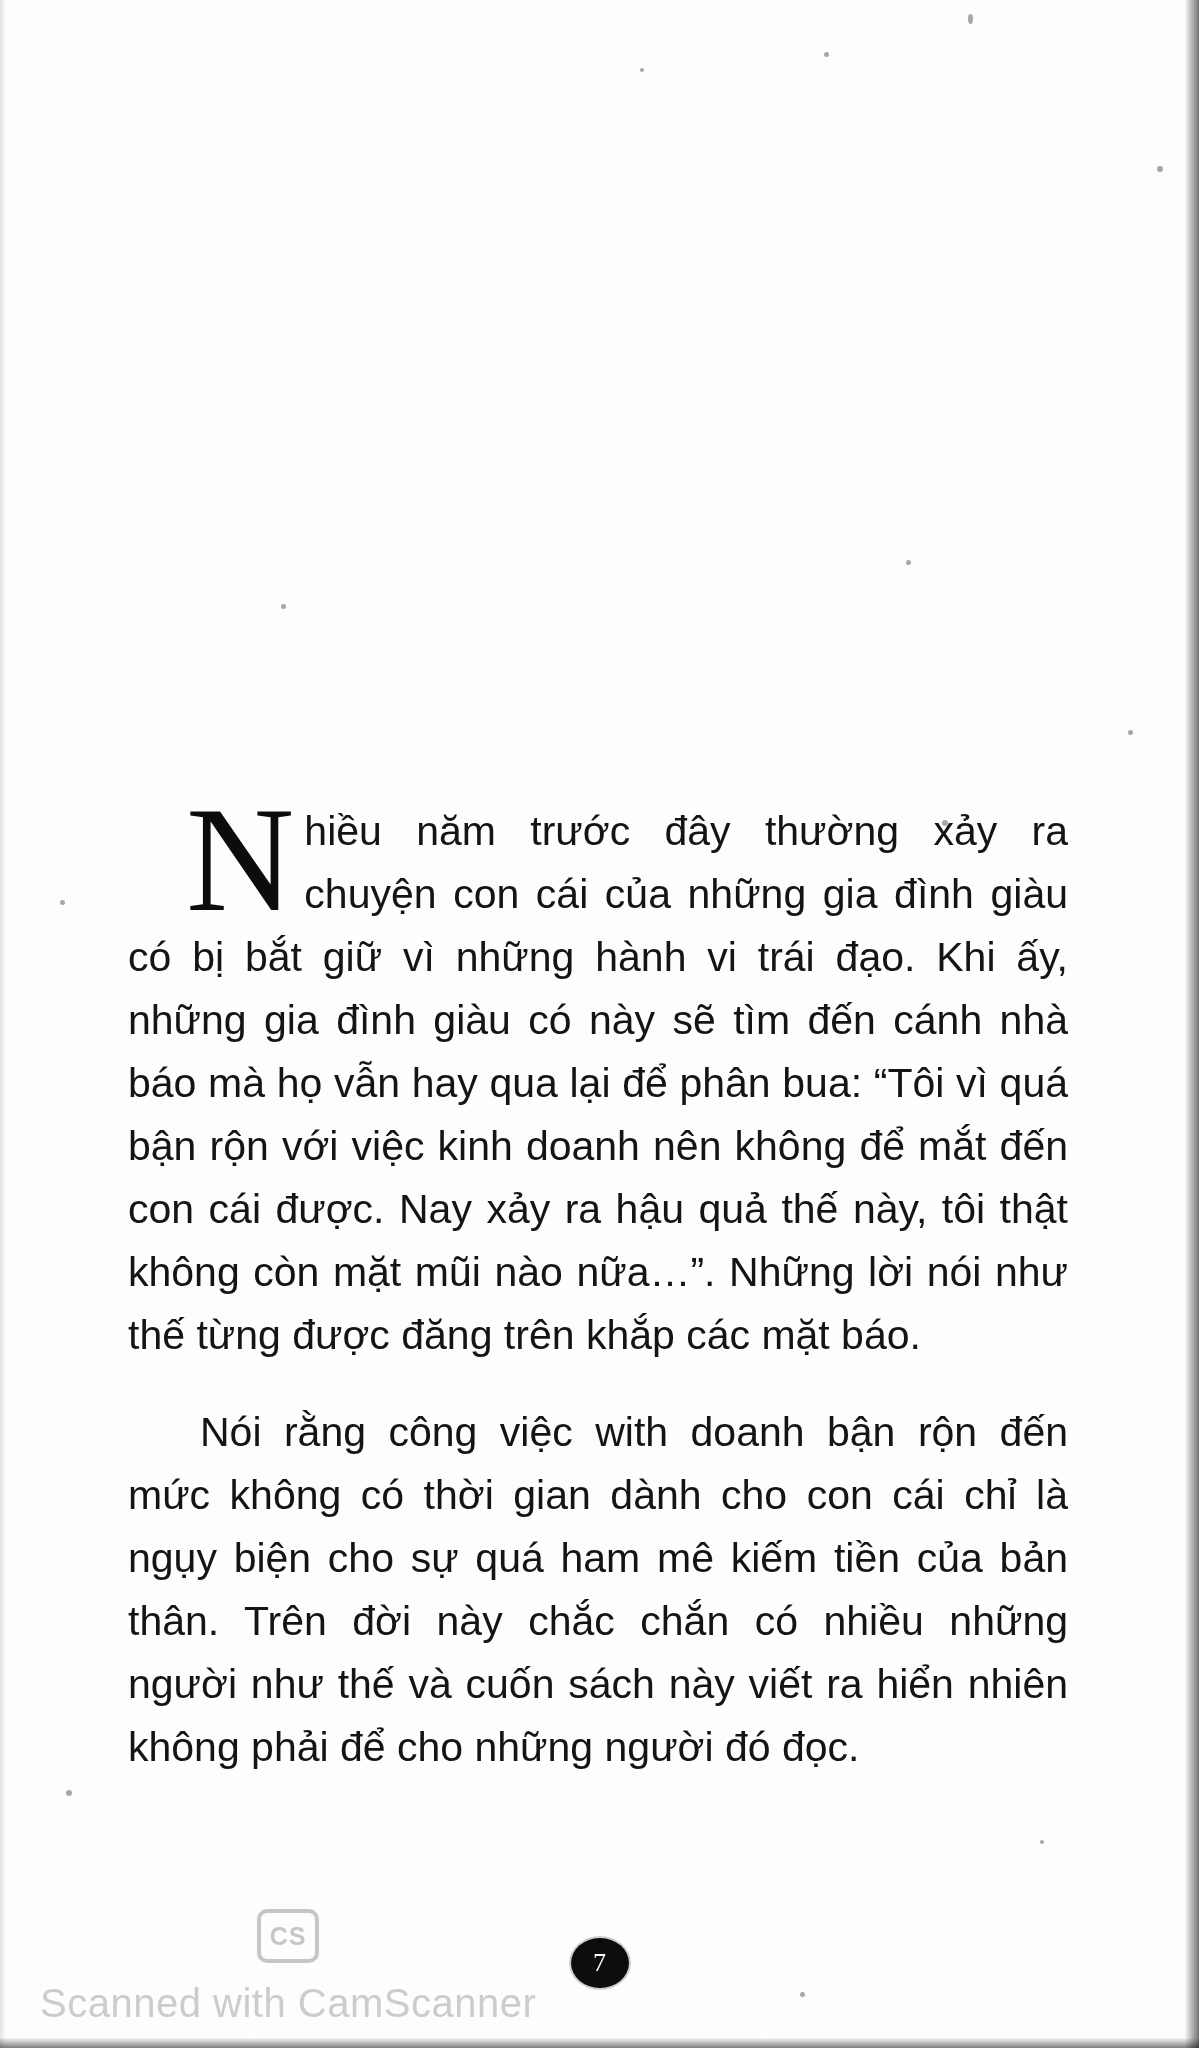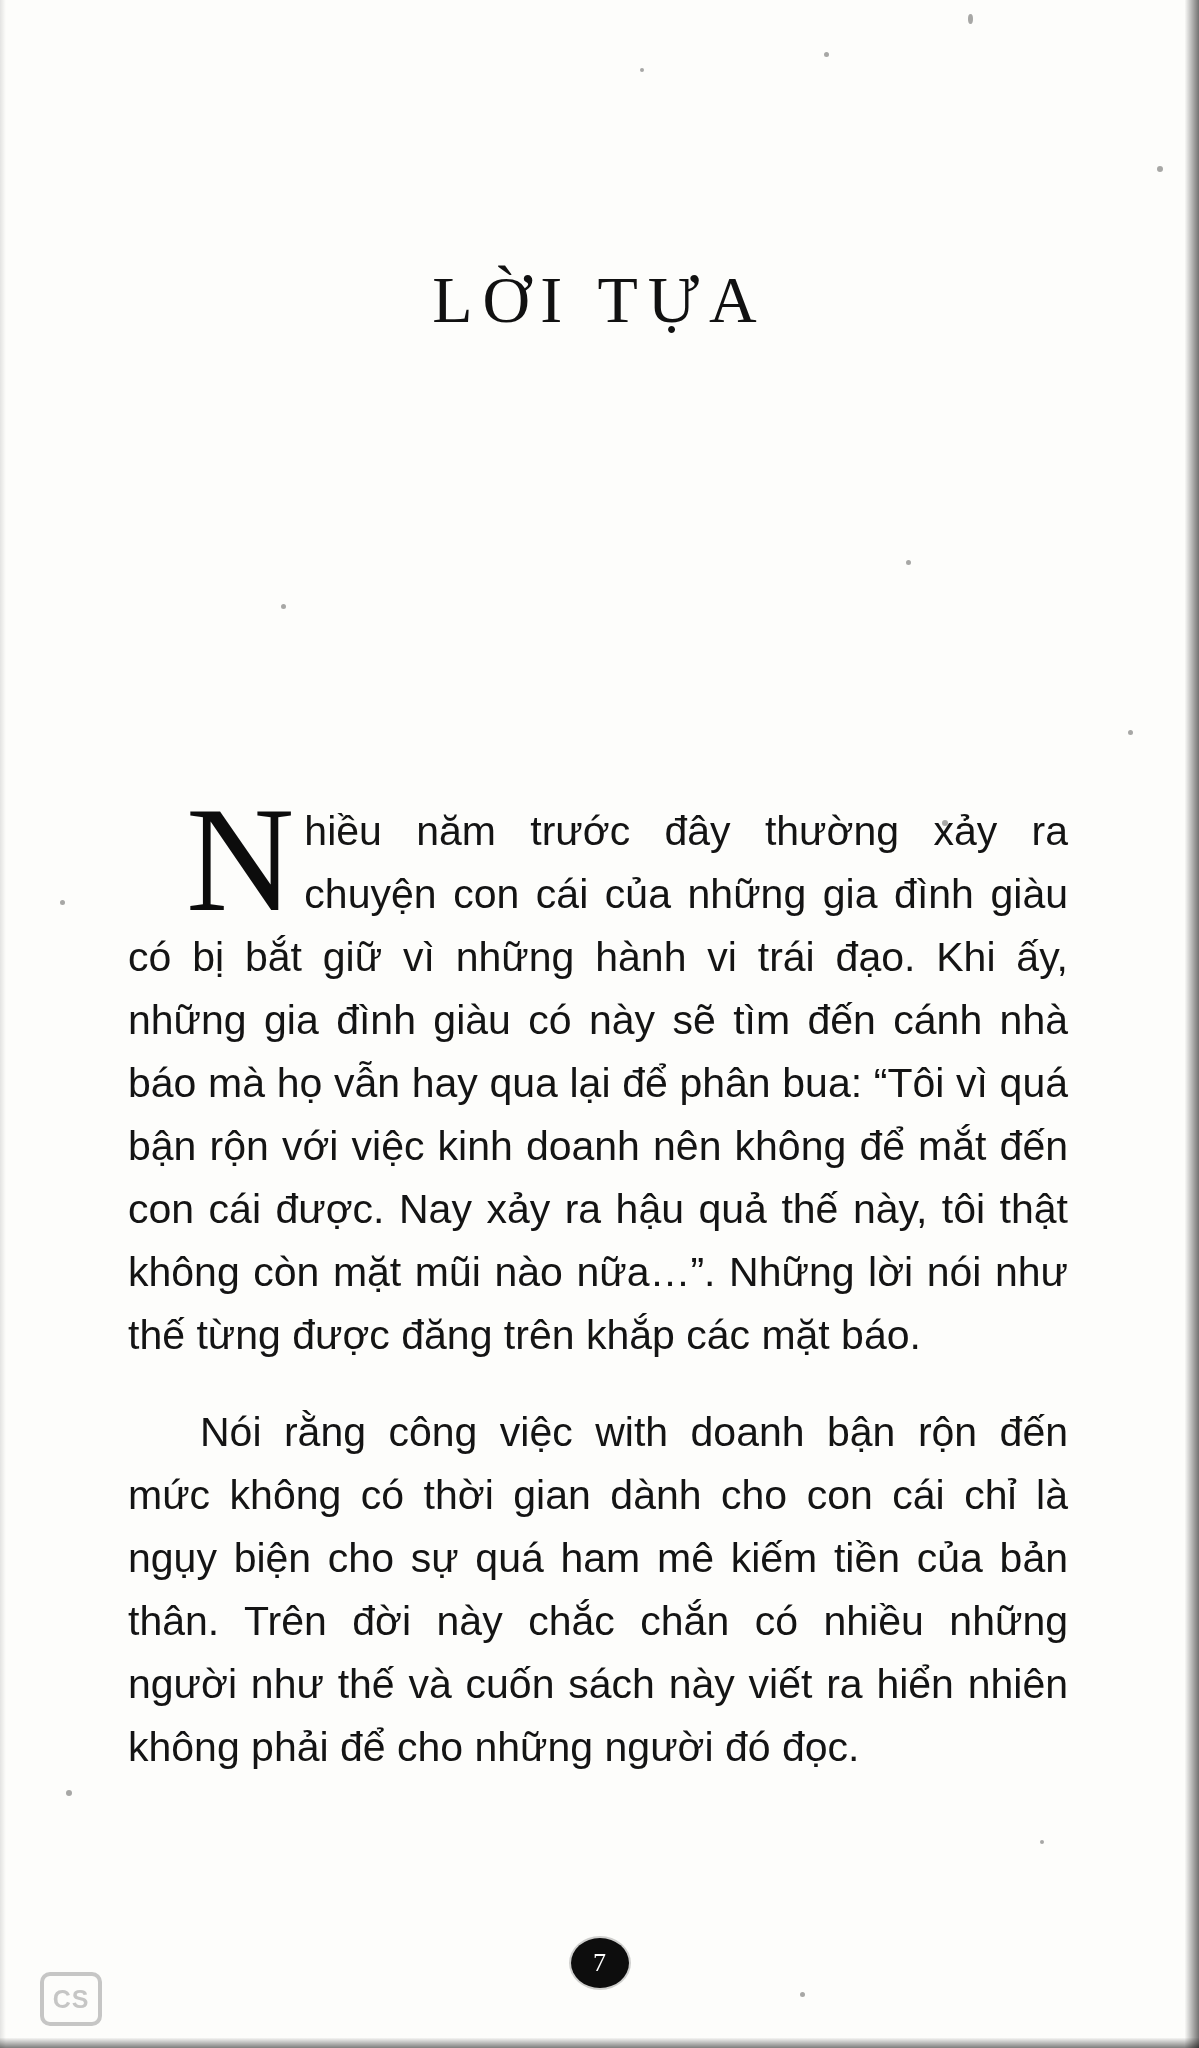--- a/index.html
+++ b/index.html
@@ -169,32 +169,32 @@
   <div class="speck" style="left:281px;top:604px;width:5px;height:5px;"></div>
   <div class="speck" style="left:906px;top:560px;width:5px;height:5px;"></div>
   <div class="speck" style="left:1128px;top:730px;width:5px;height:5px;"></div>
   <div class="speck" style="left:942px;top:820px;width:6px;height:6px;"></div>
   <div class="speck" style="left:60px;top:900px;width:5px;height:5px;"></div>
   <div class="speck" style="left:66px;top:1790px;width:6px;height:6px;"></div>
   <div class="speck" style="left:800px;top:1992px;width:5px;height:5px;"></div>
   <div class="speck" style="left:1040px;top:1840px;width:4px;height:4px;"></div>
   <div class="speck" style="left:640px;top:68px;width:4px;height:4px;"></div>
 
-  <div class="chapter-title">LỜI TỰA</div>
 
   <div class="body-block">
     <p class="para">
       <span class="dropcap">N</span>
       <span>hiều năm trước đây thường xảy ra chuyện con cái của những gia đình giàu có bị bắt giữ vì những hành vi trái đạo. Khi ấy, những gia đình giàu có này sẽ tìm đến cánh nhà báo mà họ vẫn hay qua lại để phân bua: “Tôi vì quá bận rộn với việc kinh doanh nên không để mắt đến con cái được. Nay xảy ra hậu quả thế này, tôi thật không còn mặt mũi nào nữa…”. Những lời nói như thế từng được đăng trên khắp các mặt báo.</span>
     </p>
     <p class="para indent">Nói rằng công việc with doanh bận rộn đến mức không có thời gian dành cho con cái chỉ là ngụy biện cho sự quá ham mê kiếm tiền của bản thân. Trên đời này chắc chắn có nhiều những người như thế và cuốn sách này viết ra hiển nhiên không phải để cho những người đó đọc.</p>
   </div>
 
   <div class="folio">7</div>
 
   <div class="watermark">
     <div class="cs-badge">CS</div>
+    <div class="wm-text">Scanned with CamScanner</div>
   </div>
 
   <div class="scan-edge-right"></div>
   <div class="scan-edge-bottom"></div>
   <div class="scan-edge-left"></div>
 </div>
 
 </body></html>

